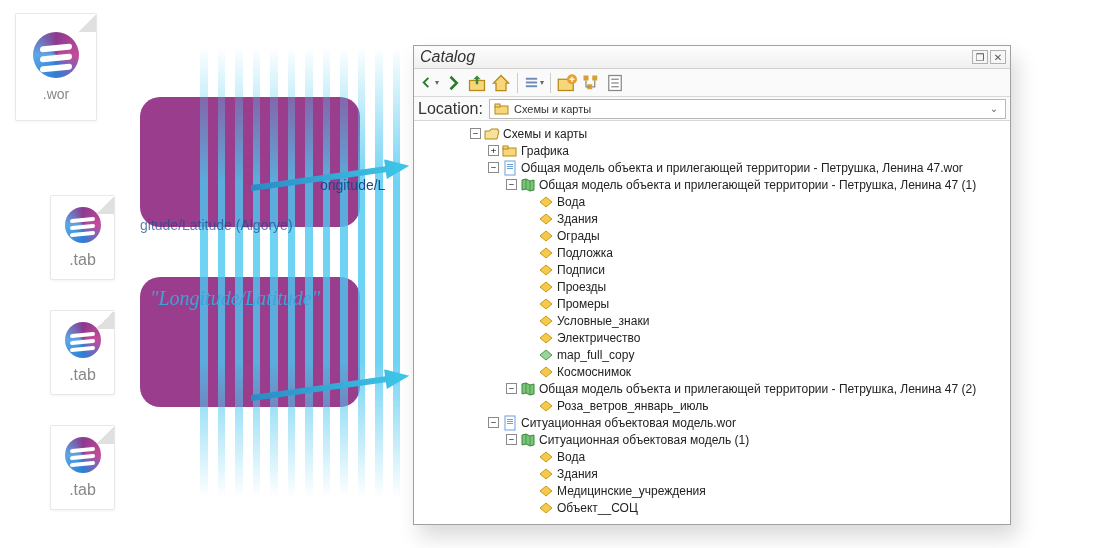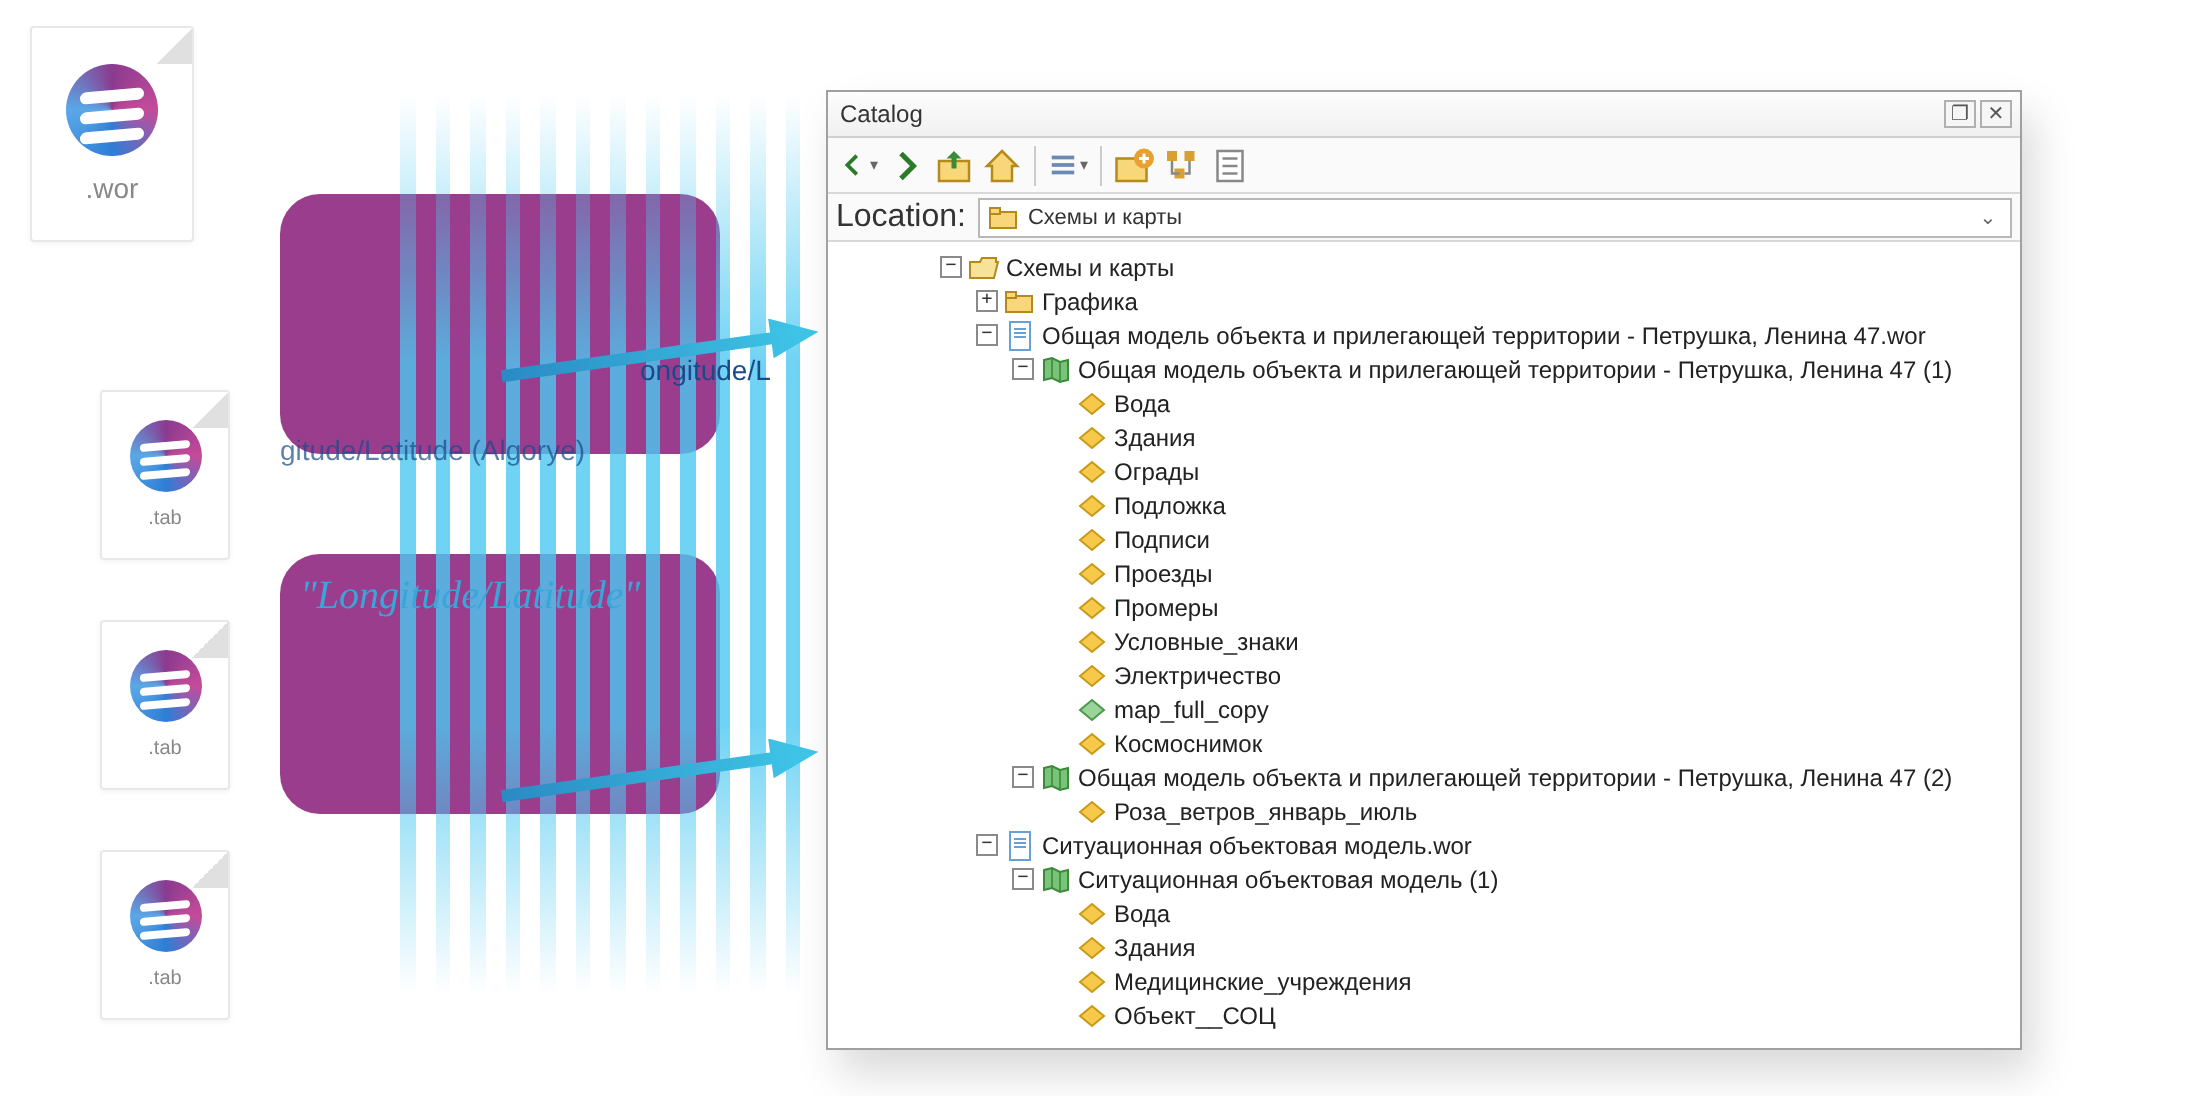--- a/index.html
+++ b/index.html
@@ -7,39 +7,39 @@
 
 
 .file-box { position: absolute; width: 82px; height: 108px; background: #fff; border: 1px solid #e8e8e8; border-radius: 2px; display: flex; flex-direction: column; align-items: center; justify-content: center; box-shadow: 0 1px 3px rgba(0,0,0,0.05); }
 .file-box.small { width: 65px; height: 85px; }
 .file-box::before { content: ''; position: absolute; top: 0; right: 0; width: 18px; height: 18px; background: linear-gradient(135deg, #fff 50%, #e0e0e0 50%); }
 .logo-circle { width: 46px; height: 46px; border-radius: 50%; background: conic-gradient(from 180deg, #2e7ed6, #5aa8e8, #8b3a8f, #c44b9a, #2e7ed6); position: relative; margin-bottom: 8px; }
 .file-box.small .logo-circle { width: 36px; height: 36px; }
 .logo-circle::after { content: ''; position: absolute; top: 50%; left: 15%; width: 70%; height: 6px; background: #fff; border-radius: 3px; box-shadow: 0 -10px 0 #fff, 0 10px 0 #fff; transform: skewY(-5deg); }
 .file-box.small .logo-circle::after { height: 4px; box-shadow: 0 -7px 0 #fff, 0 7px 0 #fff; }
 .file-ext { color: #888; font-size: 14px; }
-.file-box.small .file-ext { font-size: 10px; }
+.file-box.small .file-ext { font-size: 16px; }
 
 
 .bg-deco { position: absolute; left: 140px; top: 80px; width: 290px; height: 400px; z-index: 0; margin-top: 17px; }
 .purple-blob { position: absolute; width: 220px; height: 130px; background: #9a3d8c; border-radius: 20px; }
 .purple-blob.b2 { top: 180px; }
 .cyan-bars { position: absolute; left: 60px; top: -50px; width: 200px; height: 450px; display: flex; gap: 10px; }
 .cyan-bars span { width: 8px; background: linear-gradient(180deg, rgba(76,200,240,0) 0%, rgba(76,200,240,0.8) 30%, rgba(76,200,240,0.8) 70%, rgba(76,200,240,0) 100%); }
 .arrow { position: absolute; left: 110px; width: 160px; height: 20px; background: linear-gradient(90deg, #2a8ac4, #3fc8e8); clip-path: polygon(0 35%, 85% 35%, 85% 0, 100% 50%, 85% 100%, 85% 65%, 0 65%); transform: rotate(-8deg); }
 .arrow.a1 { top: 70px; }
 .arrow.a2 { top: 280px; }
 .long-lat-text { position: absolute; left: 10px; top: 190px; color: #3aa5d8; font-size: 20px; font-family: Georgia, serif; font-style: italic; }
 .long-lat-text2 { position: absolute; left: 180px; top: 80px; color: #1a4a8a; font-size: 14px; }
 .long-lat-text3 { position: absolute; left: 0px; top: 120px; color: #1a4a8a; font-size: 14px; opacity: 0.7; }
 
 
 .catalog-window { position: absolute; left: 413px; top: 45px; width: 598px; height: 480px; background: #fff; border: 1px solid #a0a0a0; box-shadow: 6px 12px 20px rgba(0,0,0,0.15); display: flex; flex-direction: column; z-index: 10; }
 .titlebar { height: 23px; background: linear-gradient(180deg, #fdfdfd, #f0f0f0); border-bottom: 1px solid #d0d0d0; display: flex; align-items: center; padding: 0 4px; }
-.titlebar-title { flex: 1; font-size: 12px; color: #333; padding-left: 2px; }
+.titlebar-title { flex: 1; font-size: 16px; color: #333; padding-left: 2px; font-style: italic; }
 .titlebar-btn { width: 16px; height: 14px; margin-left: 2px; border: 1px solid #b0b0b0; background: #f6f6f6; display: flex; align-items: center; justify-content: center; font-size: 10px; cursor: pointer; color: #555; }
 
 .toolbar { height: 28px; background: #fafafa; border-bottom: 1px solid #d8d8d8; display: flex; align-items: center; padding: 0 4px; gap: 2px; }
 .tb-btn { width: 22px; height: 22px; display: flex; align-items: center; justify-content: center; border: 1px solid transparent; cursor: pointer; position: relative; }
 .tb-sep { width: 1px; height: 20px; background: #ccc; margin: 0 3px; }
 .tb-drop { font-size: 8px; color: #666; margin-left: 1px; }
 
 .location-bar { height: 24px; background: #fafafa; border-bottom: 1px solid #d8d8d8; display: flex; align-items: center; padding: 0 4px; gap: 6px; }
 .loc-label { font-size: 16px; color: #333; }
 .loc-input { flex: 1; height: 20px; border: 1px solid #b8b8b8; background: #fff; display: flex; align-items: center; padding: 0 4px; gap: 4px; }

